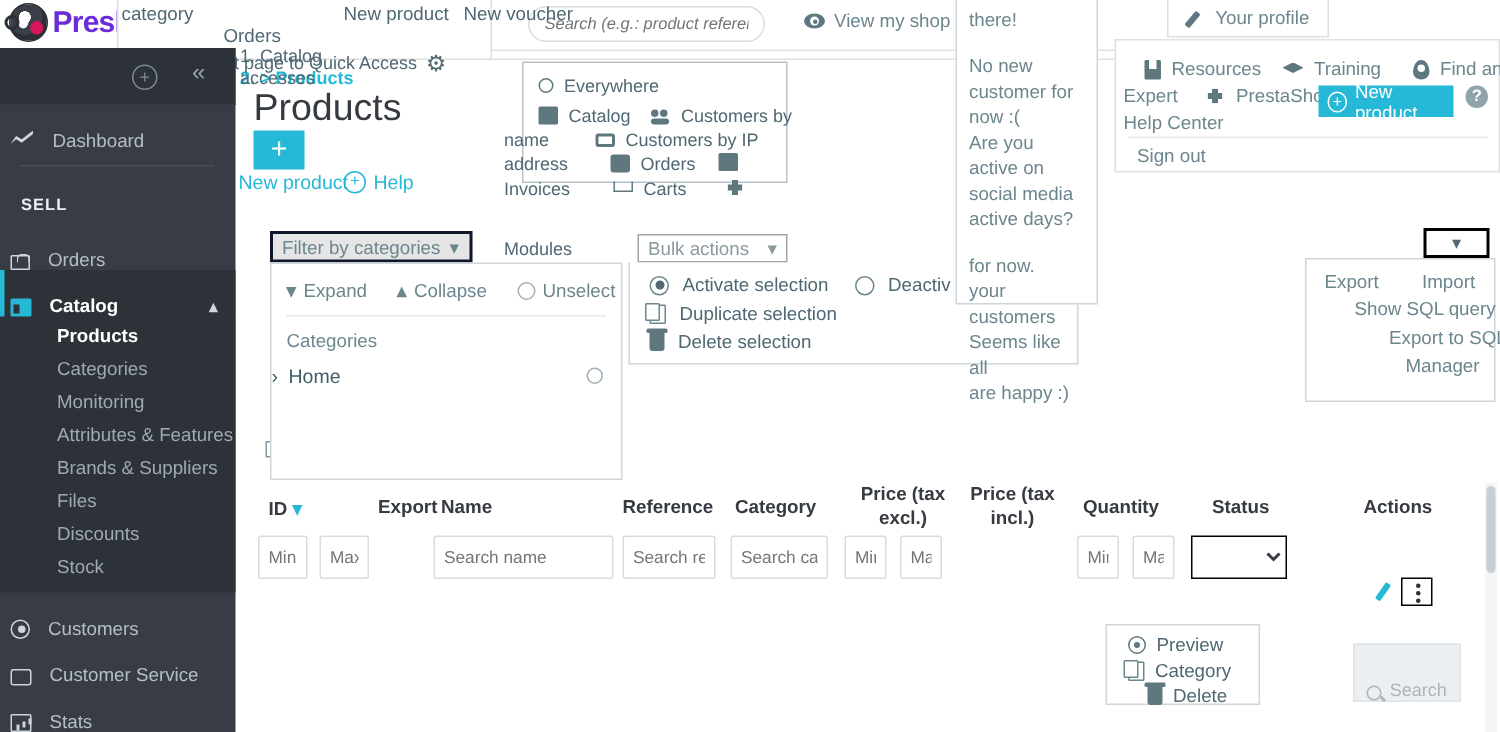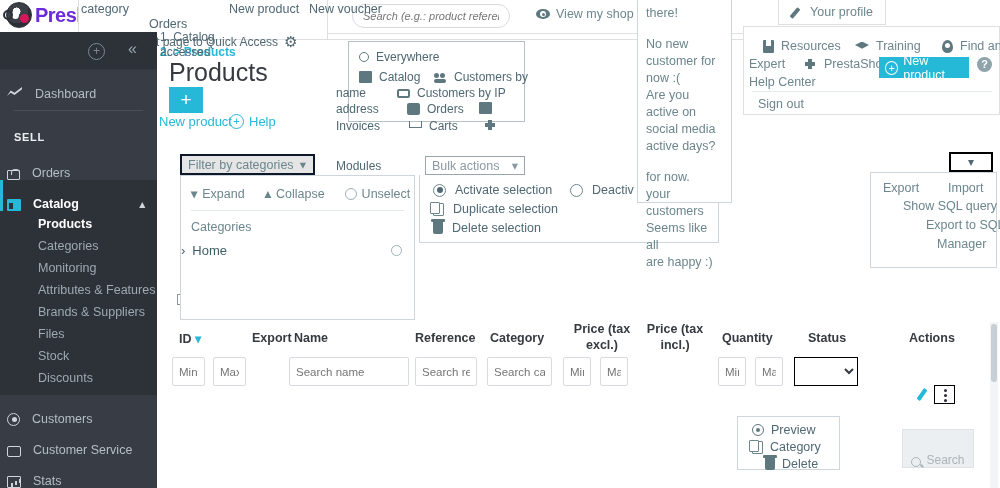--- a/index.html
+++ b/index.html
@@ -360,22 +360,22 @@
     <span class="chev-up">▴</span>
   </div>
 
   <div class="sb-sub">
     <a class="cur">Products</a>
     <a>Categories</a>
     <a>Monitoring</a>
     <a>Attributes &amp; Features</a>
     <a>Brands &amp; Suppliers</a>
     <a>Files</a>
+    <a>Discounts</a>
     <a>Stock</a>
-    <a>Discounts</a>
   </div>
 
   <div class="sb-item">
     <span class="sb-ico ic-cus"></span>
     <span>Customers</span>
   </div>
   <div class="sb-item">
     <span class="sb-ico ic-sms"></span>
     <span>Customer Service</span>
   </div>

